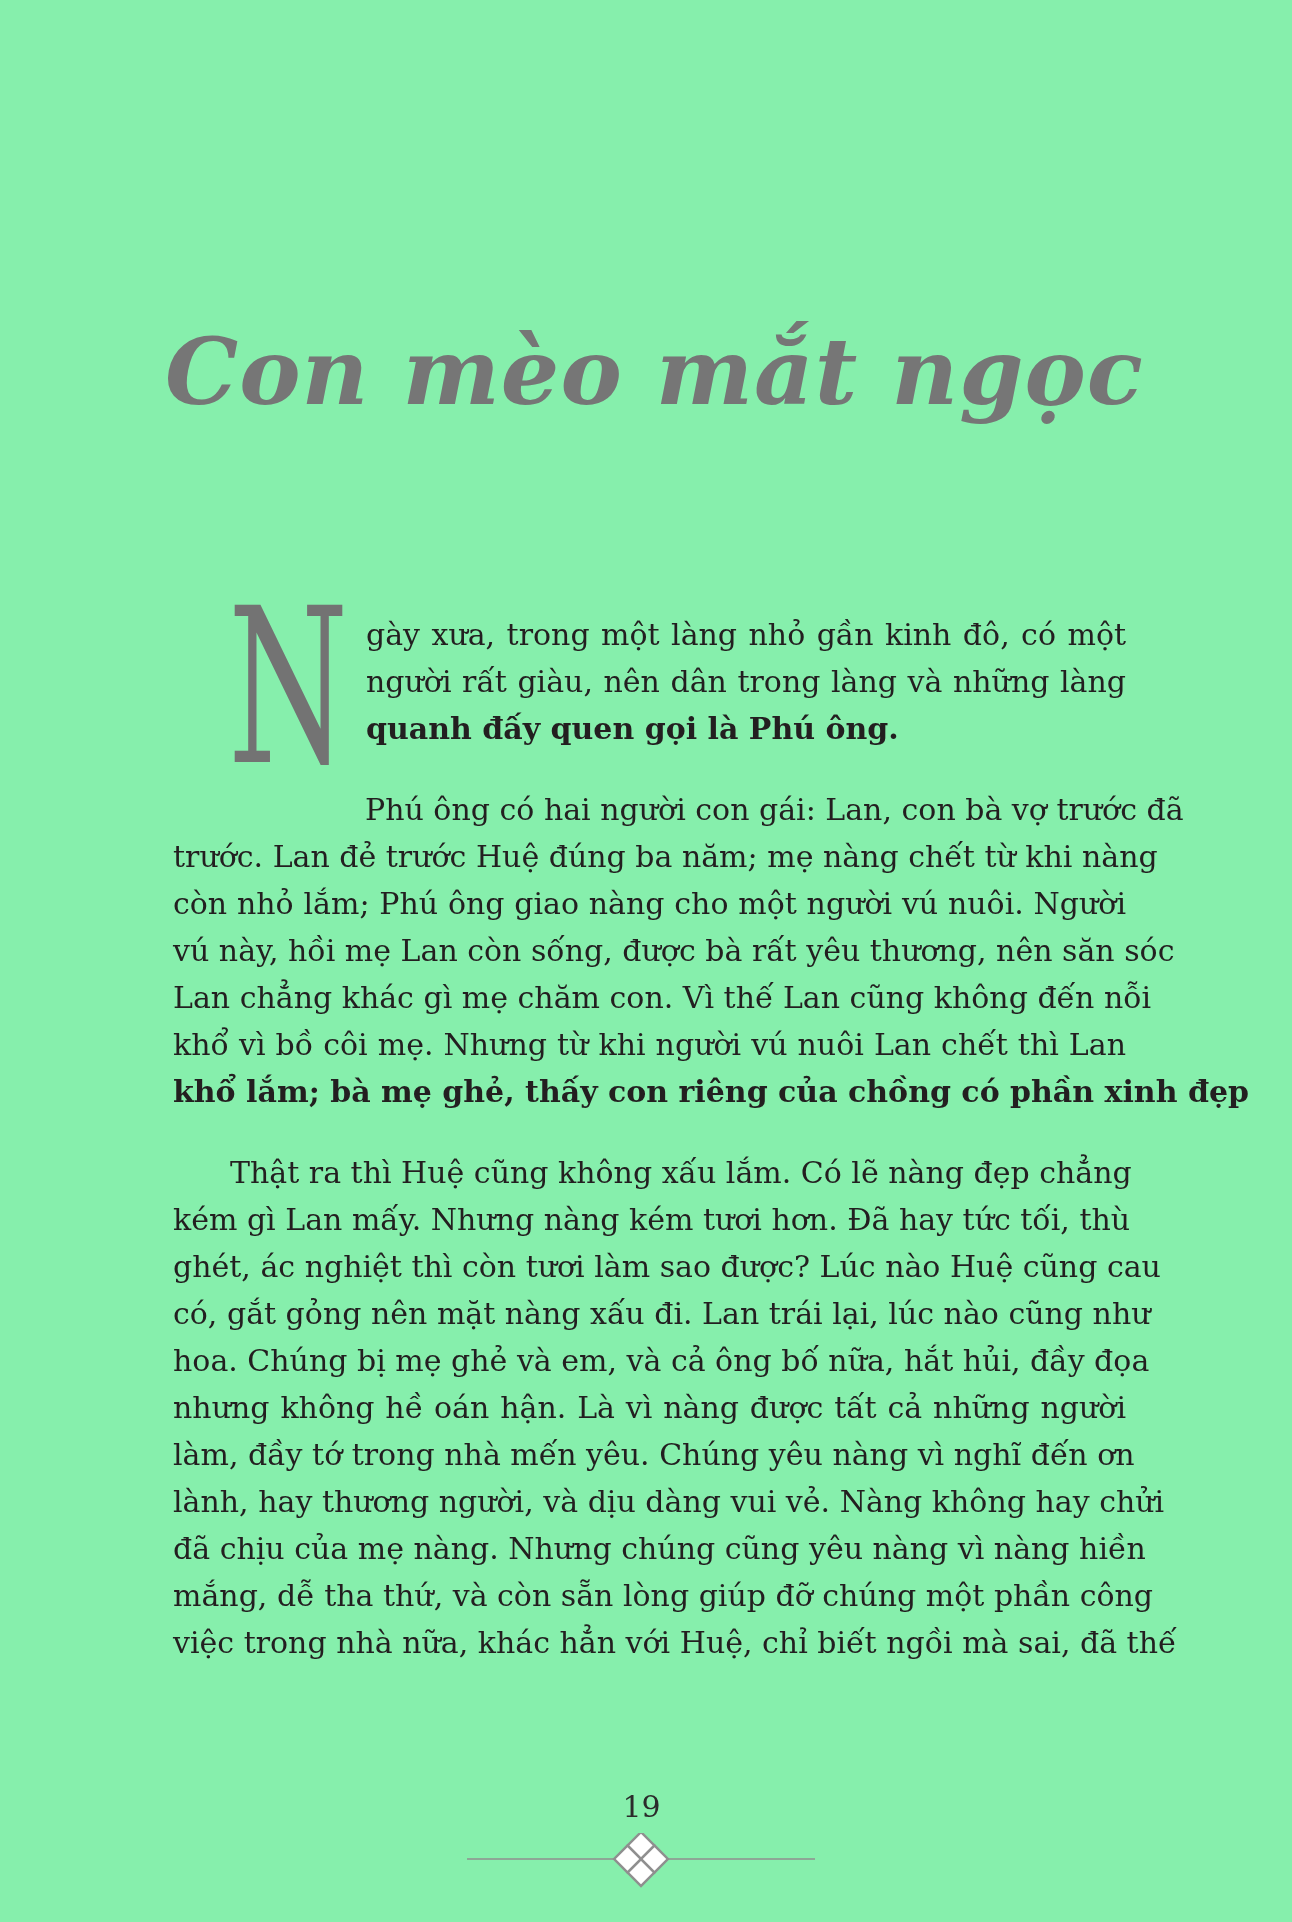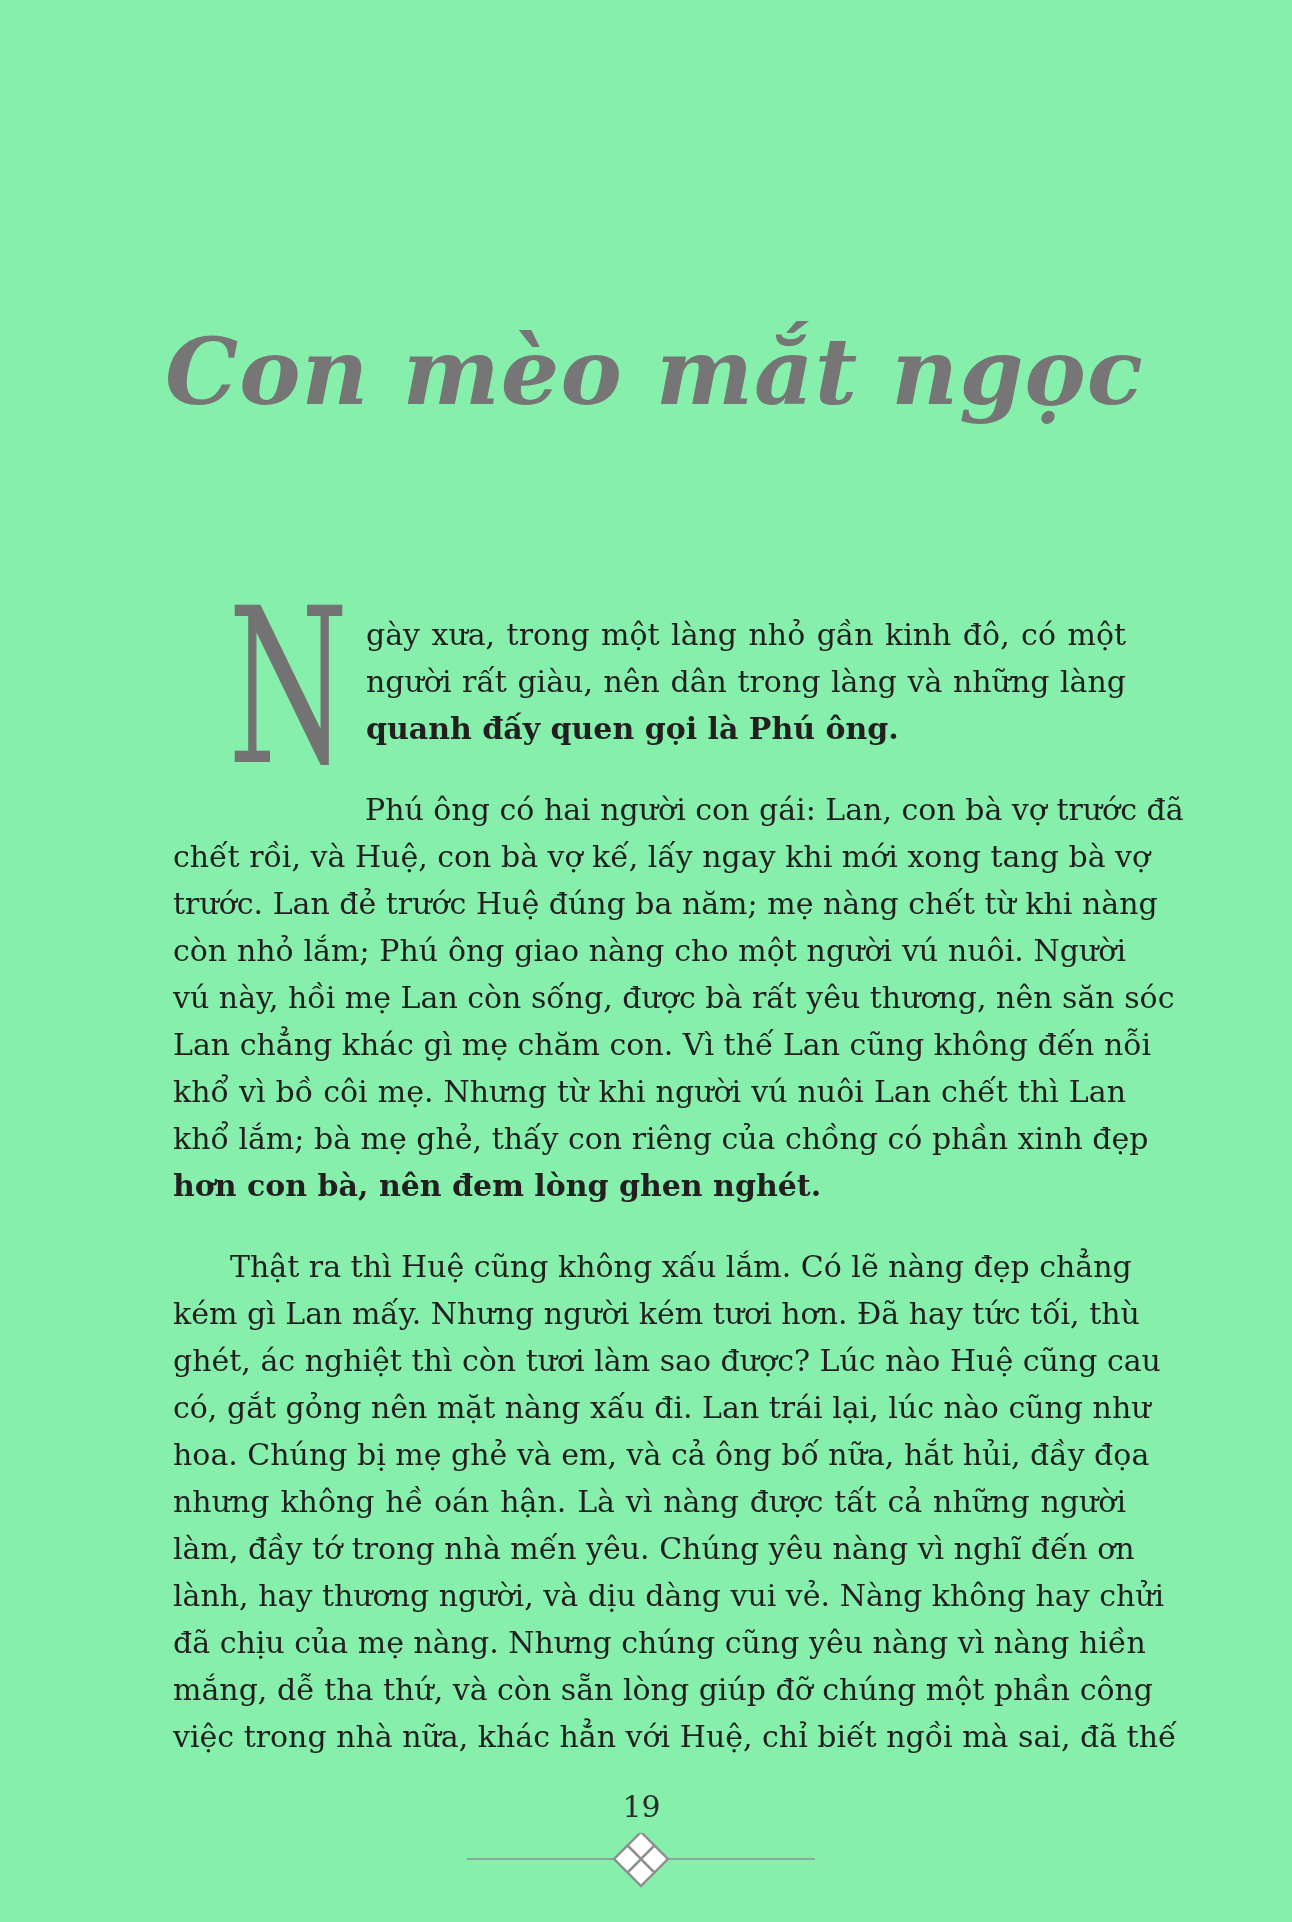--- a/index.html
+++ b/index.html
@@ -85,32 +85,30 @@
   <div class="dropcap">N</div>
 
   <div class="content">
     <div class="para para-first no-just-last">
         <div class="line">gày xưa, trong một làng nhỏ gần kinh đô, có một</div>
         <div class="line">người rất giàu, nên dân trong làng và những làng</div>
         <div class="line">quanh đấy quen gọi là Phú ông.</div>
       </div>
     <div class="para no-just-last" style="--indent:192px;">
         <div class="line">Phú ông có hai người con gái: Lan, con bà vợ trước đã</div>
-        <div class="line">chết rồi, và Huệ, con bà vợ kế, lấy ngay khi mới xong tang bà vợ</div>
         <div class="line">trước. Lan đẻ trước Huệ đúng ba năm; mẹ nàng chết từ khi nàng</div>
         <div class="line">còn nhỏ lắm; Phú ông giao nàng cho một người vú nuôi. Người</div>
         <div class="line">vú này, hồi mẹ Lan còn sống, được bà rất yêu thương, nên săn sóc</div>
         <div class="line">Lan chẳng khác gì mẹ chăm con. Vì thế Lan cũng không đến nỗi</div>
         <div class="line">khổ vì bồ côi mẹ. Nhưng từ khi người vú nuôi Lan chết thì Lan</div>
         <div class="line">khổ lắm; bà mẹ ghẻ, thấy con riêng của chồng có phần xinh đẹp</div>
-        <div class="line">hơn con bà, nên đem lòng ghen nghét.</div>
       </div>
     <div class="para" style="--indent:57px;">
         <div class="line">Thật ra thì Huệ cũng không xấu lắm. Có lẽ nàng đẹp chẳng</div>
-        <div class="line">kém gì Lan mấy. Nhưng người kém tươi hơn. Đã hay tức tối, thù</div>
+        <div class="line">kém gì Lan mấy. Nhưng nàng kém tươi hơn. Đã hay tức tối, thù</div>
         <div class="line">ghét, ác nghiệt thì còn tươi làm sao được? Lúc nào Huệ cũng cau</div>
         <div class="line">có, gắt gỏng nên mặt nàng xấu đi. Lan trái lại, lúc nào cũng như</div>
         <div class="line">hoa. Chúng bị mẹ ghẻ và em, và cả ông bố nữa, hắt hủi, đầy đọa</div>
         <div class="line">nhưng không hề oán hận. Là vì nàng được tất cả những người</div>
         <div class="line">làm, đầy tớ trong nhà mến yêu. Chúng yêu nàng vì nghĩ đến ơn</div>
         <div class="line">lành, hay thương người, và dịu dàng vui vẻ. Nàng không hay chửi</div>
         <div class="line">đã chịu của mẹ nàng. Nhưng chúng cũng yêu nàng vì nàng hiền</div>
         <div class="line">mắng, dễ tha thứ, và còn sẵn lòng giúp đỡ chúng một phần công</div>
         <div class="line">việc trong nhà nữa, khác hẳn với Huệ, chỉ biết ngồi mà sai, đã thế</div>
       </div>

